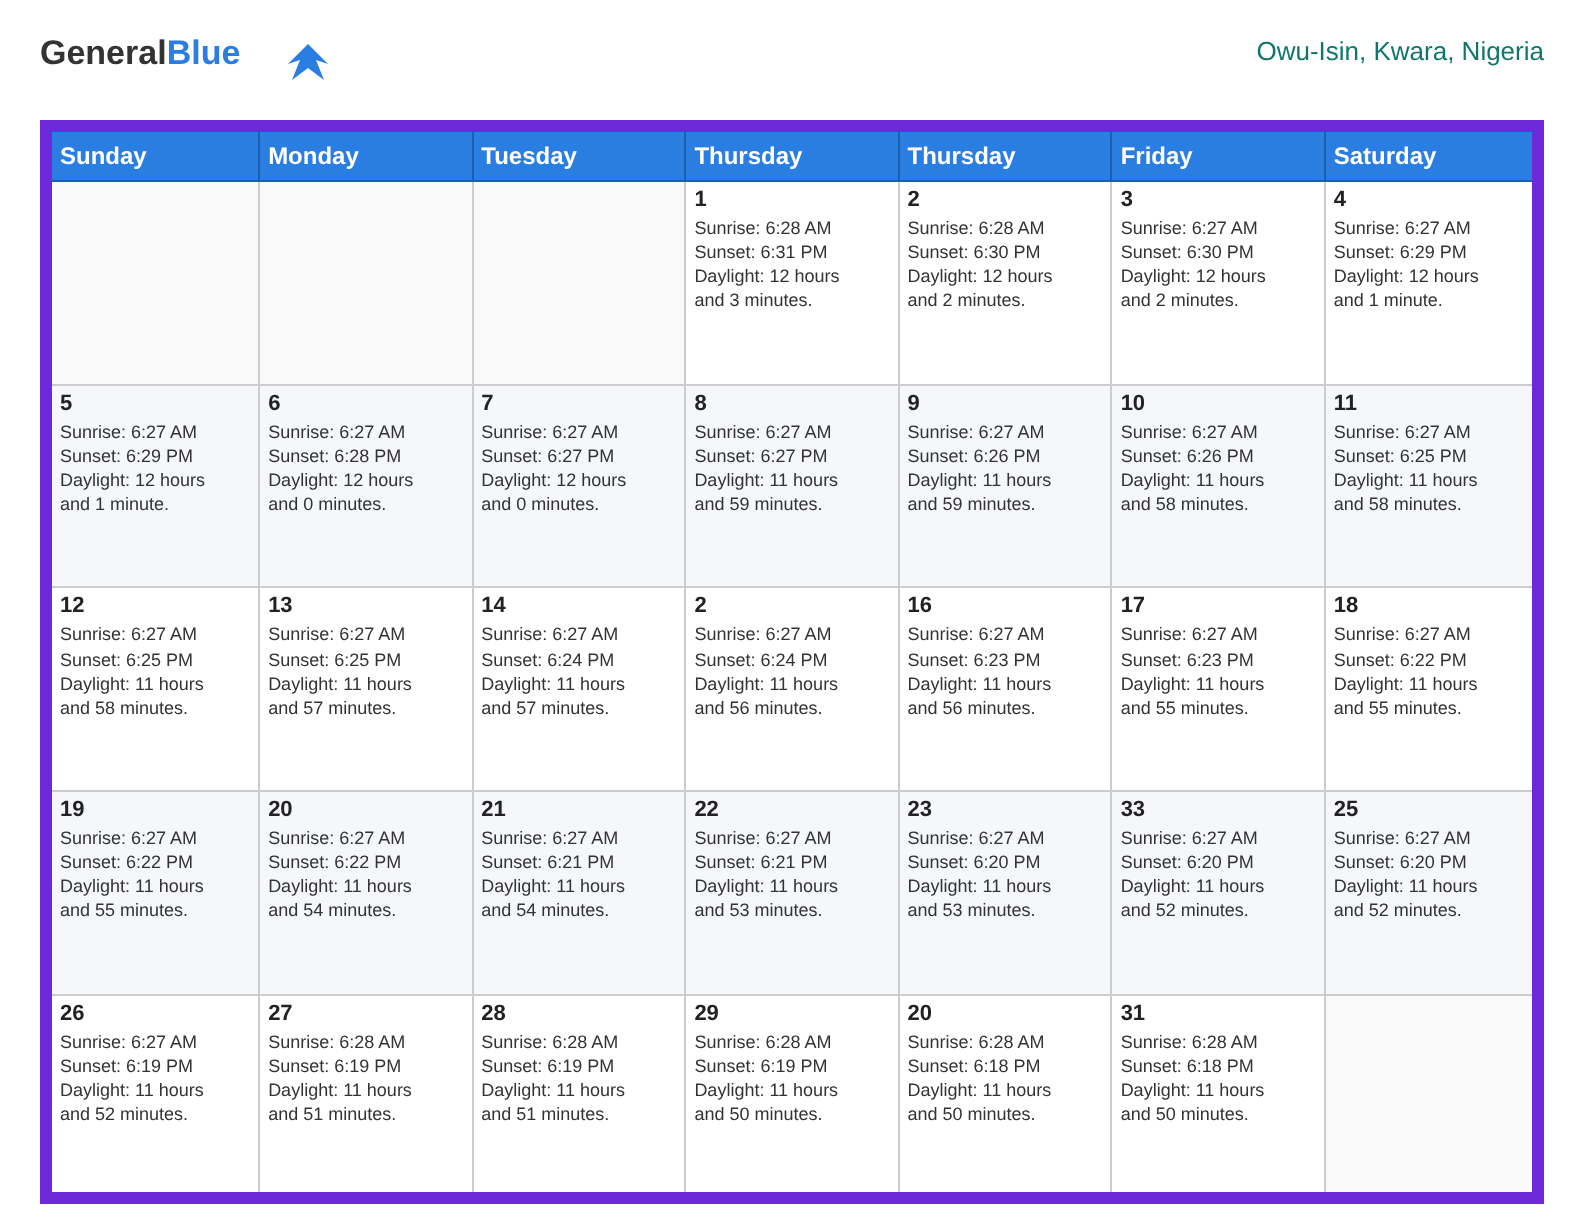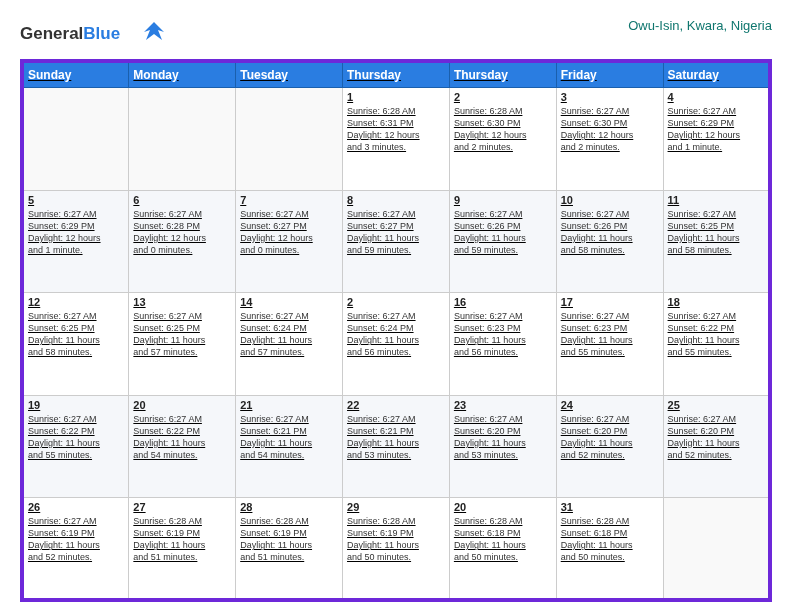--- a/index.html
+++ b/index.html
@@ -23,42 +23,41 @@
       align-items: flex-start;
       margin-bottom: 10px;
     }
     .logo {
       display: flex;
       flex-direction: column;
       line-height: 1;
     }
     .logo-row {
       display: flex;
-      align-items: center;
+      align-items: flex-start;
       gap: 20px;
     }
     .title-block {
       text-align: right;
     }
     .month-title {
       font-size: 32px;
       font-weight: bold;
       color: #222;
     }
     .location {
       font-size: 13px;
       color: #0f766e;
     }
     .calendar {
       flex: 1;
-      border: 4px solid #6d28d9;
+      border: 6px solid #6d28d9;
       border-collapse: collapse;
       width: 100%;
       table-layout: fixed;
-      text-decoration: underline;
     }
     .calendar th {
       background: #2a7de1;
       color: #fff;
       font-size: 12px;
       font-weight: bold;
       padding: 5px 4px;
       text-align: left;
       border: 1px solid #1a5fad;
     }
@@ -291,21 +290,21 @@
 and 53 minutes.</div>
           </td>
           <td>
             <div class="day-num">23</div>
             <div class="day-info" style="white-space: pre-line;">Sunrise: 6:27 AM
 Sunset: 6:20 PM
 Daylight: 11 hours
 and 53 minutes.</div>
           </td>
           <td>
-            <div class="day-num">24</div>
+            <div class="day-num">33</div>
             <div class="day-info" style="white-space: pre-line;">Sunrise: 6:27 AM
 Sunset: 6:20 PM
 Daylight: 11 hours
 and 52 minutes.</div>
           </td>
           <td>
             <div class="day-num">25</div>
             <div class="day-info" style="white-space: pre-line;">Sunrise: 6:27 AM
 Sunset: 6:20 PM
 Daylight: 11 hours

